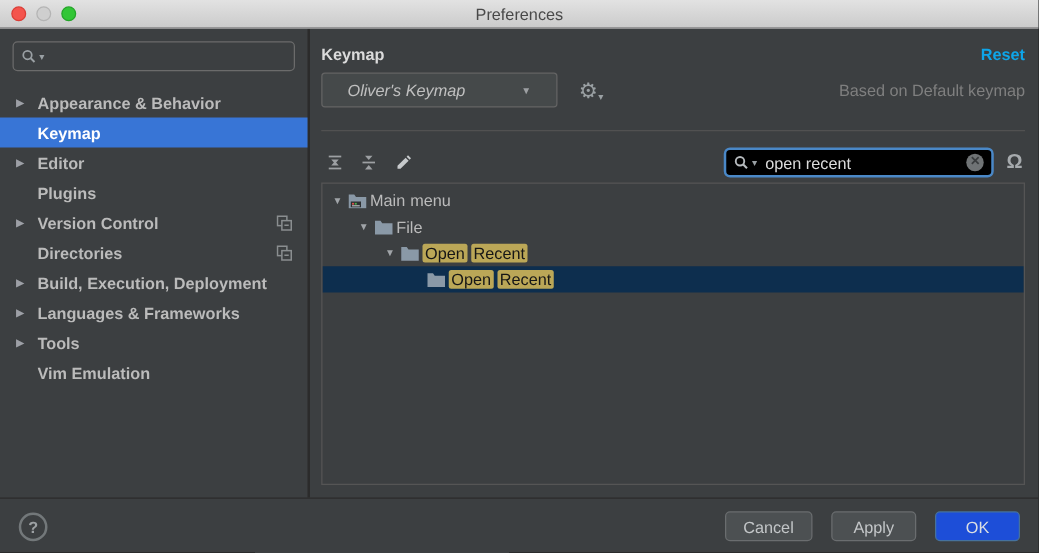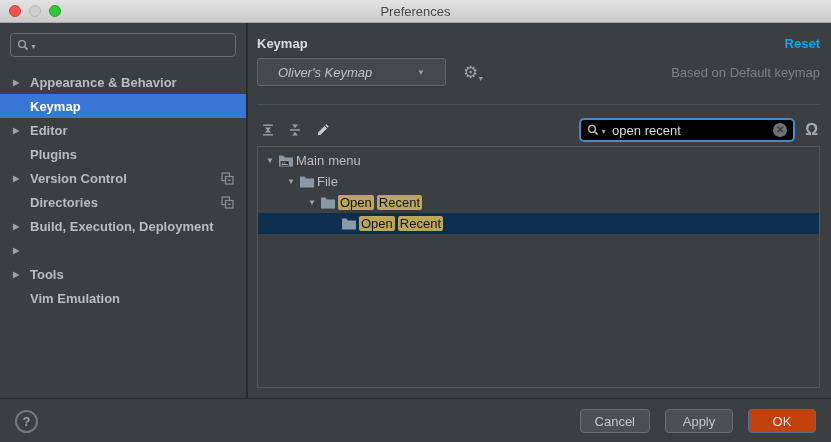--- a/index.html
+++ b/index.html
@@ -99,21 +99,21 @@
     display:flex;align-items:center;justify-content:center;font-size:13px;font-weight:bold;
     box-sizing:border-box;cursor:pointer;
   }
   .btn-group{margin-left:auto;display:flex;gap:15px;}
   .btn{
     min-width:68px;height:24px;box-sizing:border-box;border-radius:4px;
     display:flex;align-items:center;justify-content:center;font-size:13px;
     padding:2px 14px;cursor:pointer;
   }
   .btn.secondary{background:#4c5052;border:1px solid #6a6d6f;color:#c3c6c8;}
-  .btn.primary{background:#c2410c;border:1px solid #46729c;color:#dbdfe3;}
+  .btn.primary{background:#1d4ed8;border:1px solid #46729c;color:#dbdfe3;}
 </style>
 </head>
 <body>
 
 <div class="window">
 
   <div class="titlebar">
     <div class="dots">
       <span class="dot red"></span>
       <span class="dot gray"></span>
@@ -173,20 +173,21 @@
                 <rect x="6.5" y="7.6" width="3.5" height="1.2" fill="#8a8e90"></rect>
               </svg>
             </span>
           </div>
           <div class="sb-item">
             <span class="sb-arrow">▶</span>
             <span class="sb-label">Build, Execution, Deployment</span>
           </div>
           <div class="sb-item">
             <span class="sb-arrow">▶</span>
+            <span class="sb-label">Languages &amp; Frameworks</span>
           </div>
           <div class="sb-item">
             <span class="sb-arrow">▶</span>
             <span class="sb-label">Tools</span>
           </div>
           <div class="sb-item">
             <span class="sb-arrow"></span>
             <span class="sb-label">Vim Emulation</span>
           </div>
         </div>

